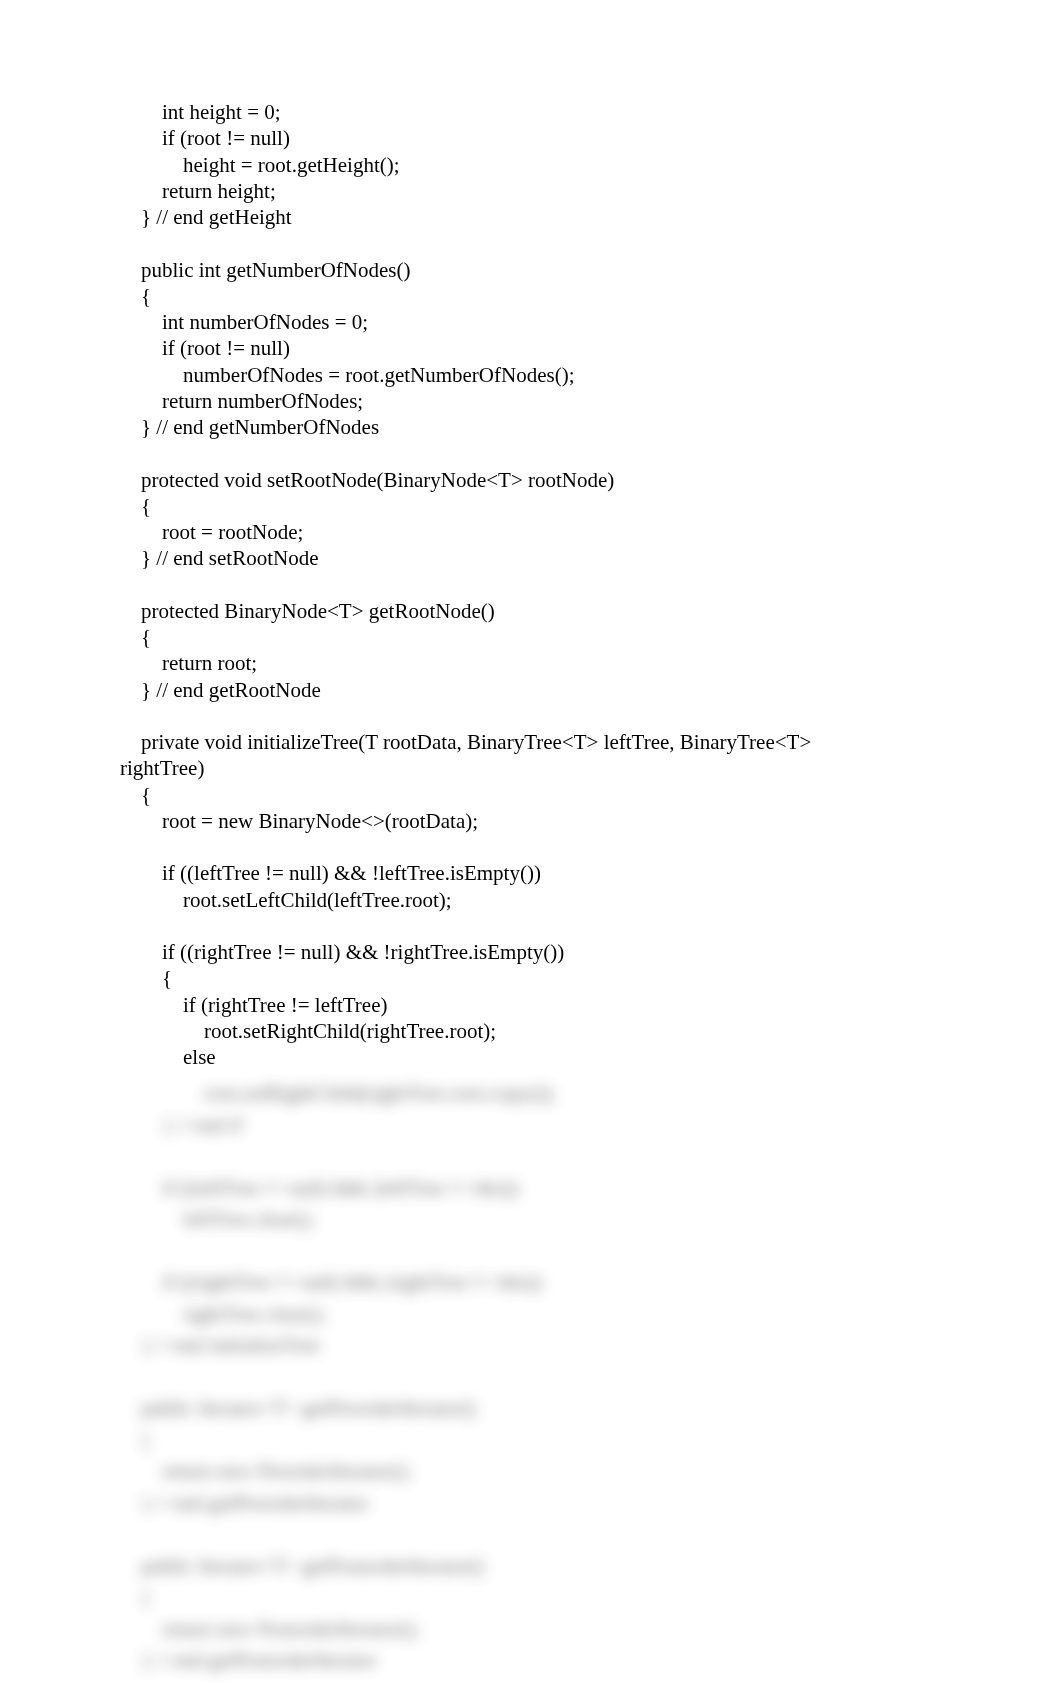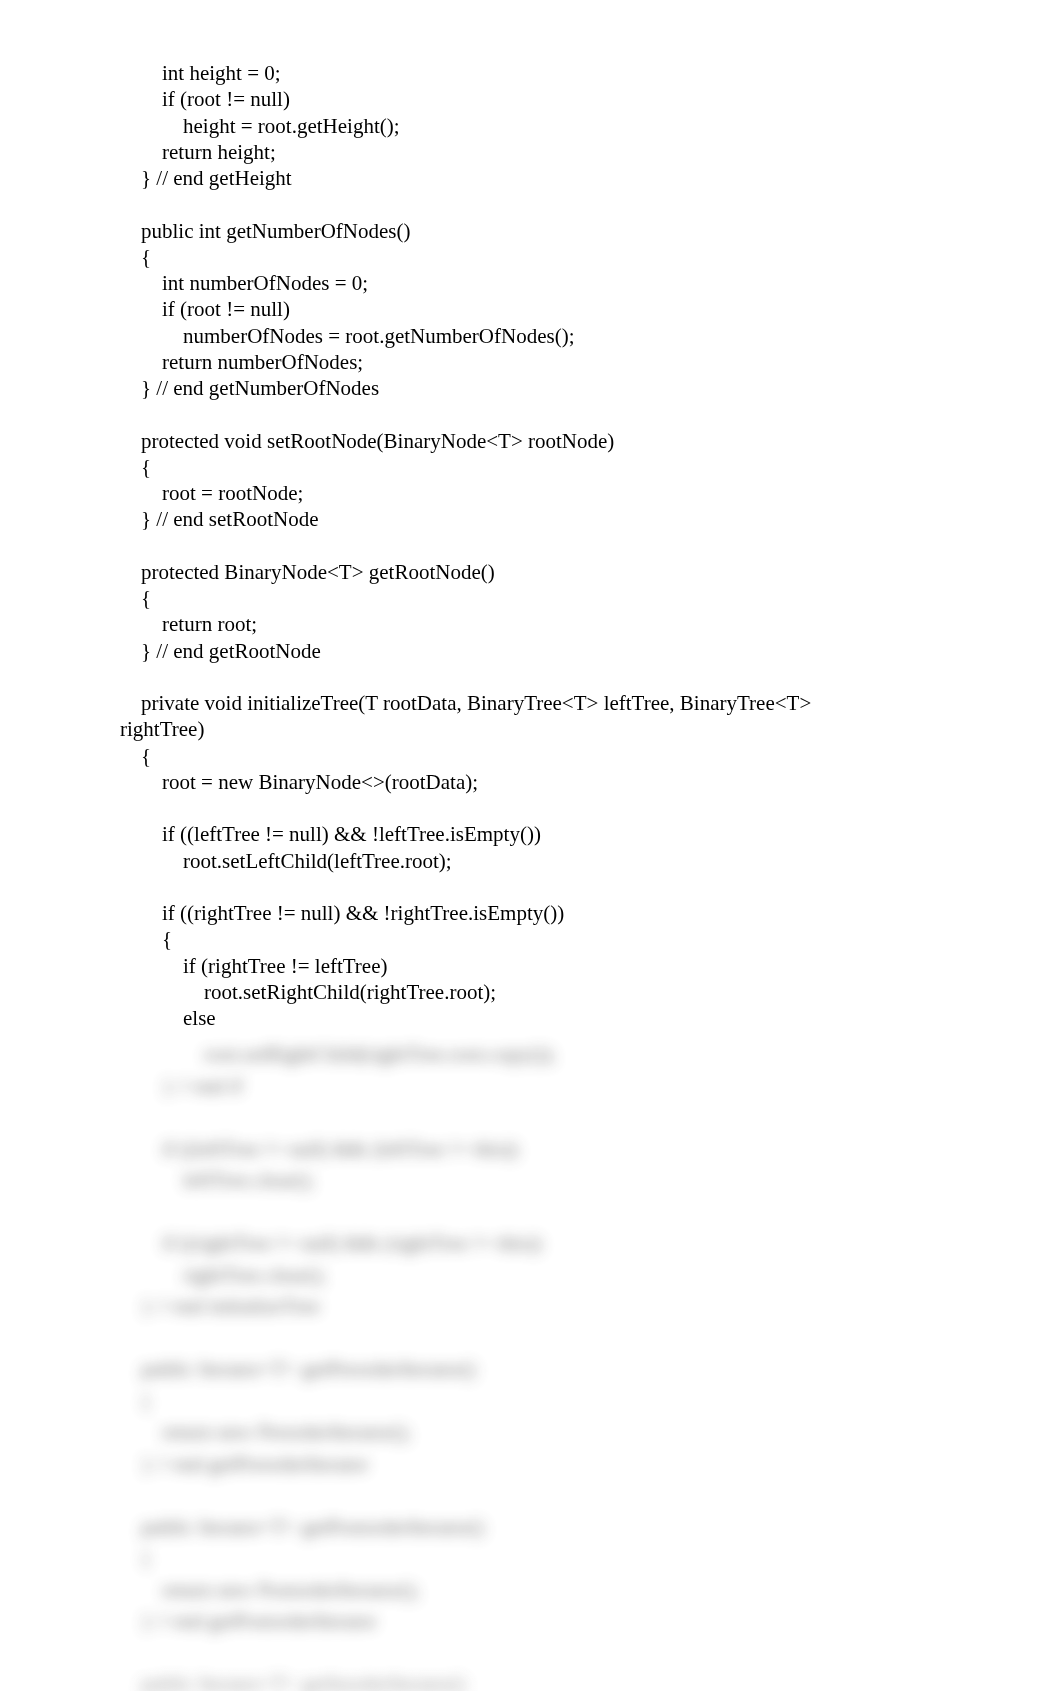--- a/index.html
+++ b/index.html
@@ -17,20 +17,21 @@
     position: relative;
     font-family: "Times New Roman", Times, serif;
     font-size: 21px;
     line-height: 1.25;
     color: #000000;
   }
   .code-block {
     white-space: pre;
     margin-left: 120px;
     margin-right: 60px;
+    margin-top: 39px;
   }
   .blurred-wrap {
     margin-top: 8px;
     position: relative;
   }
   .blurred {
     filter: blur(7px);
     color: #555;
     white-space: pre;
     margin-left: 120px;

